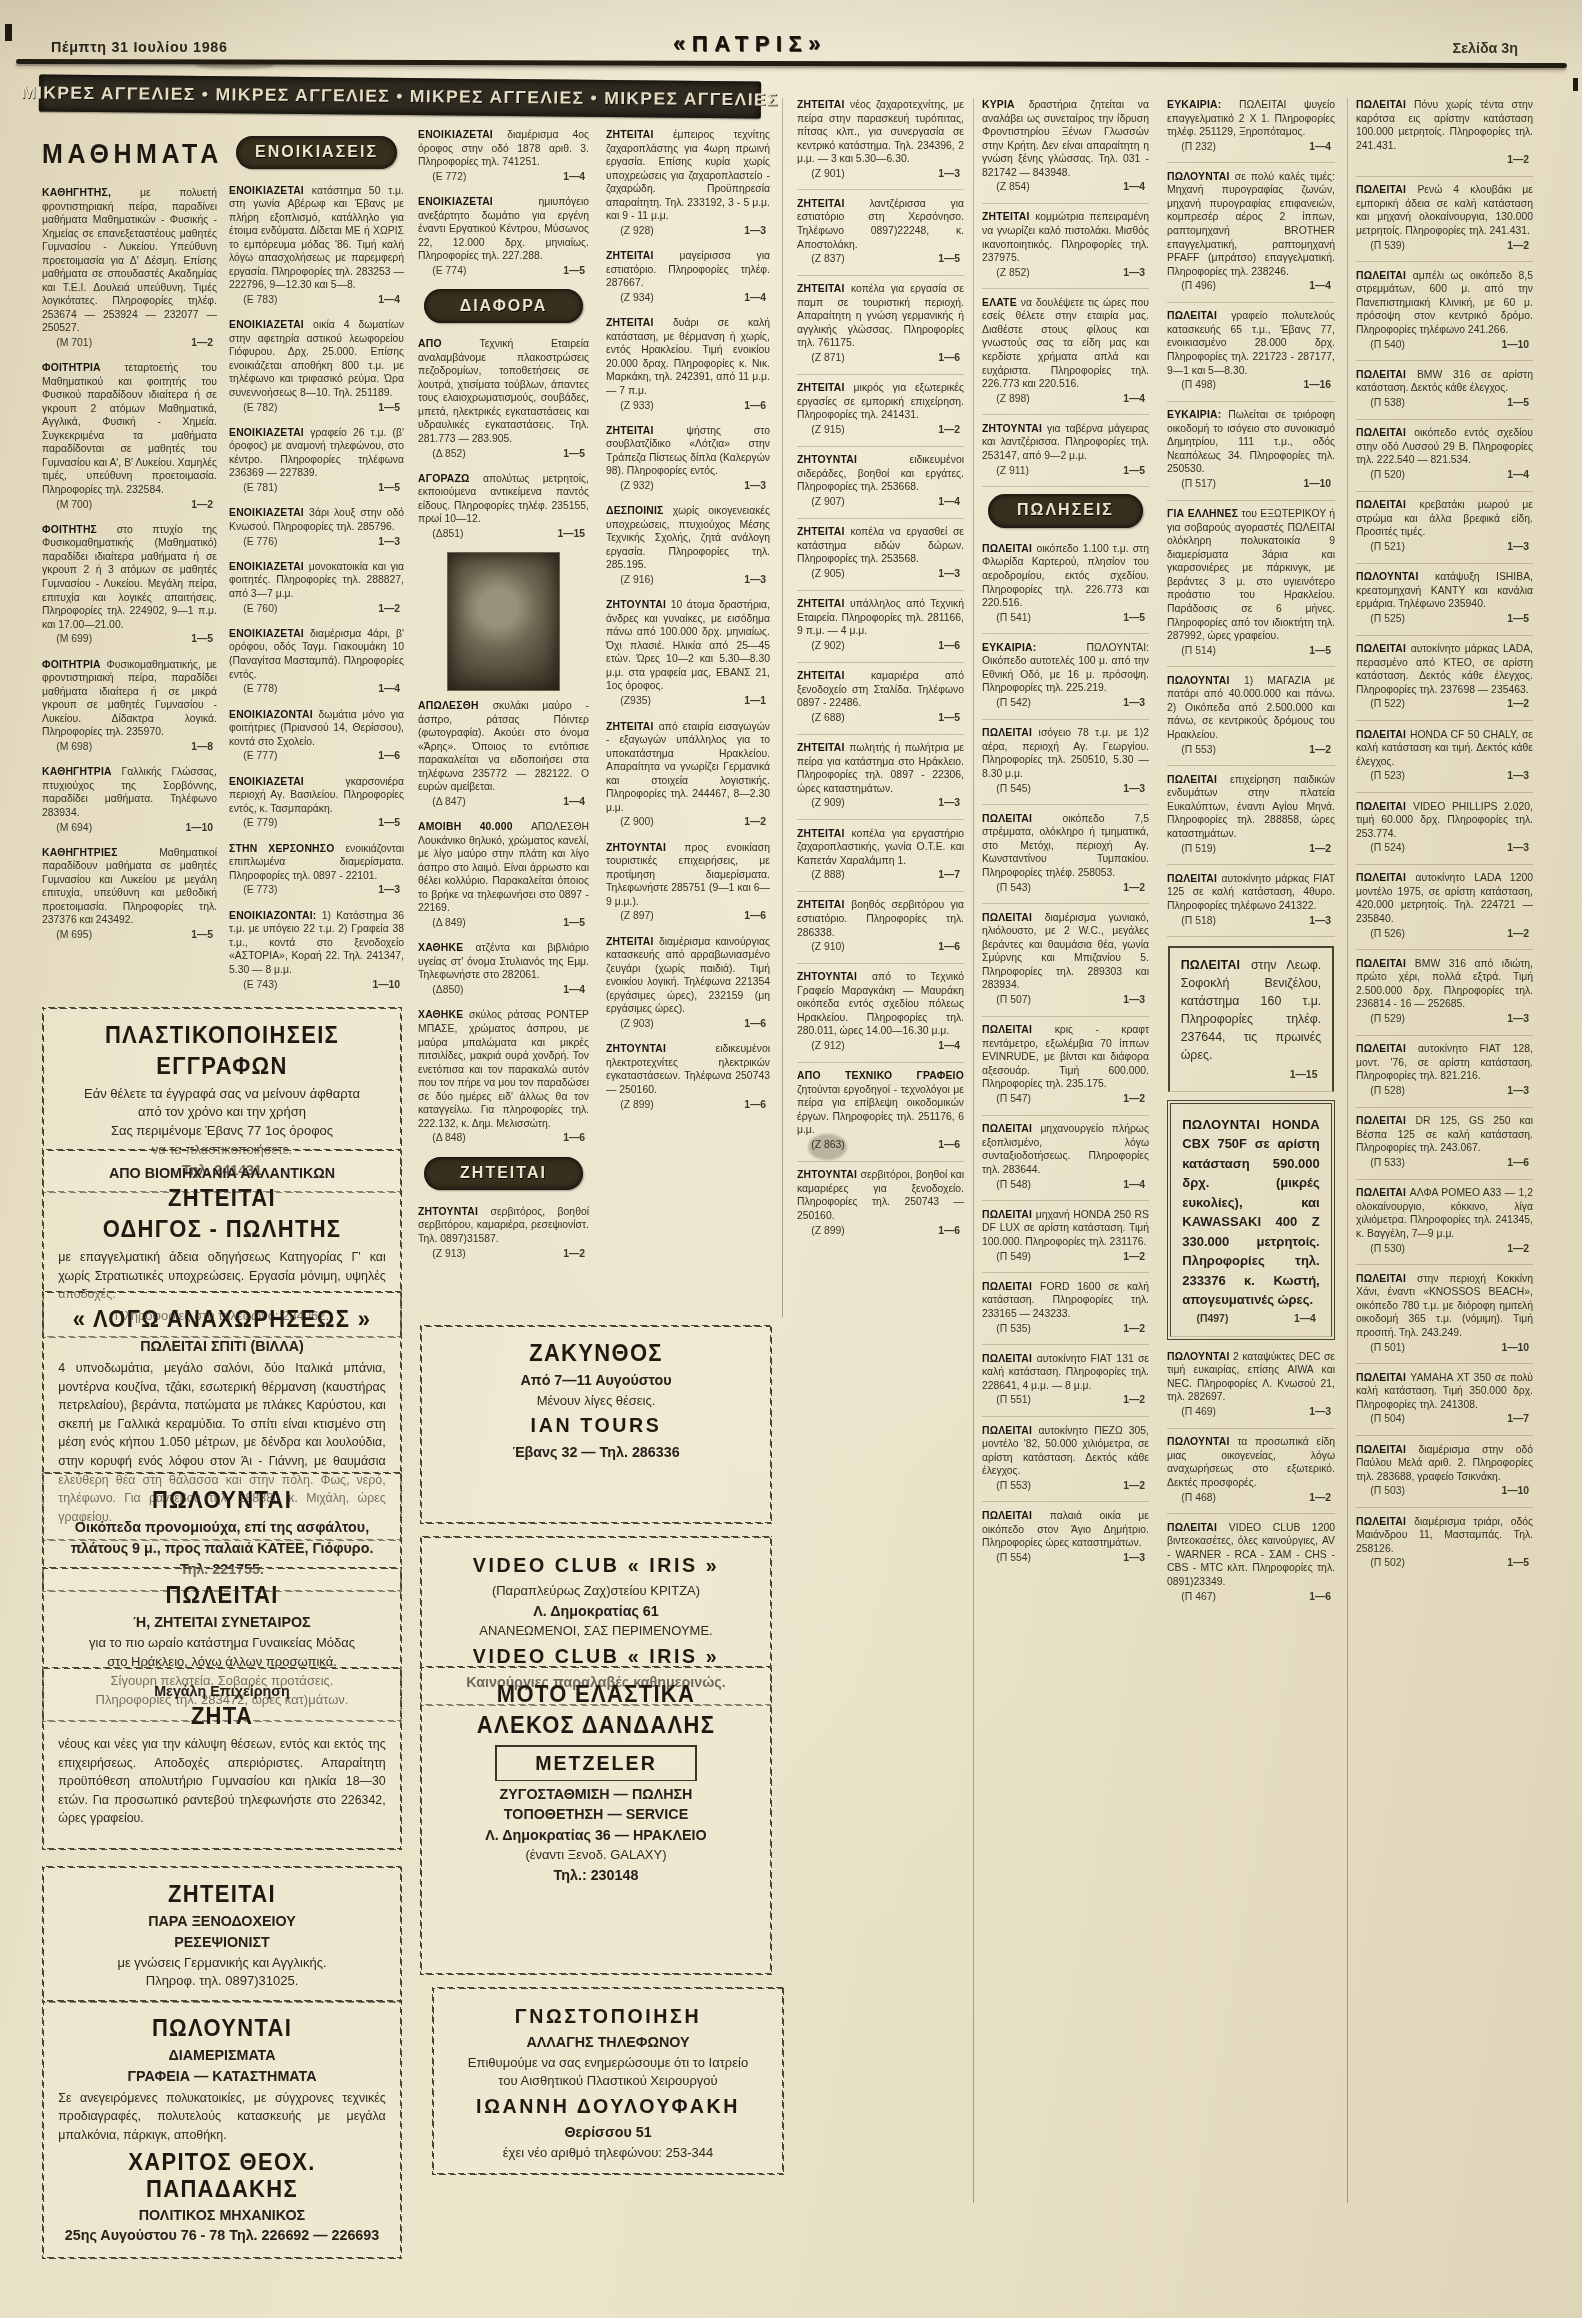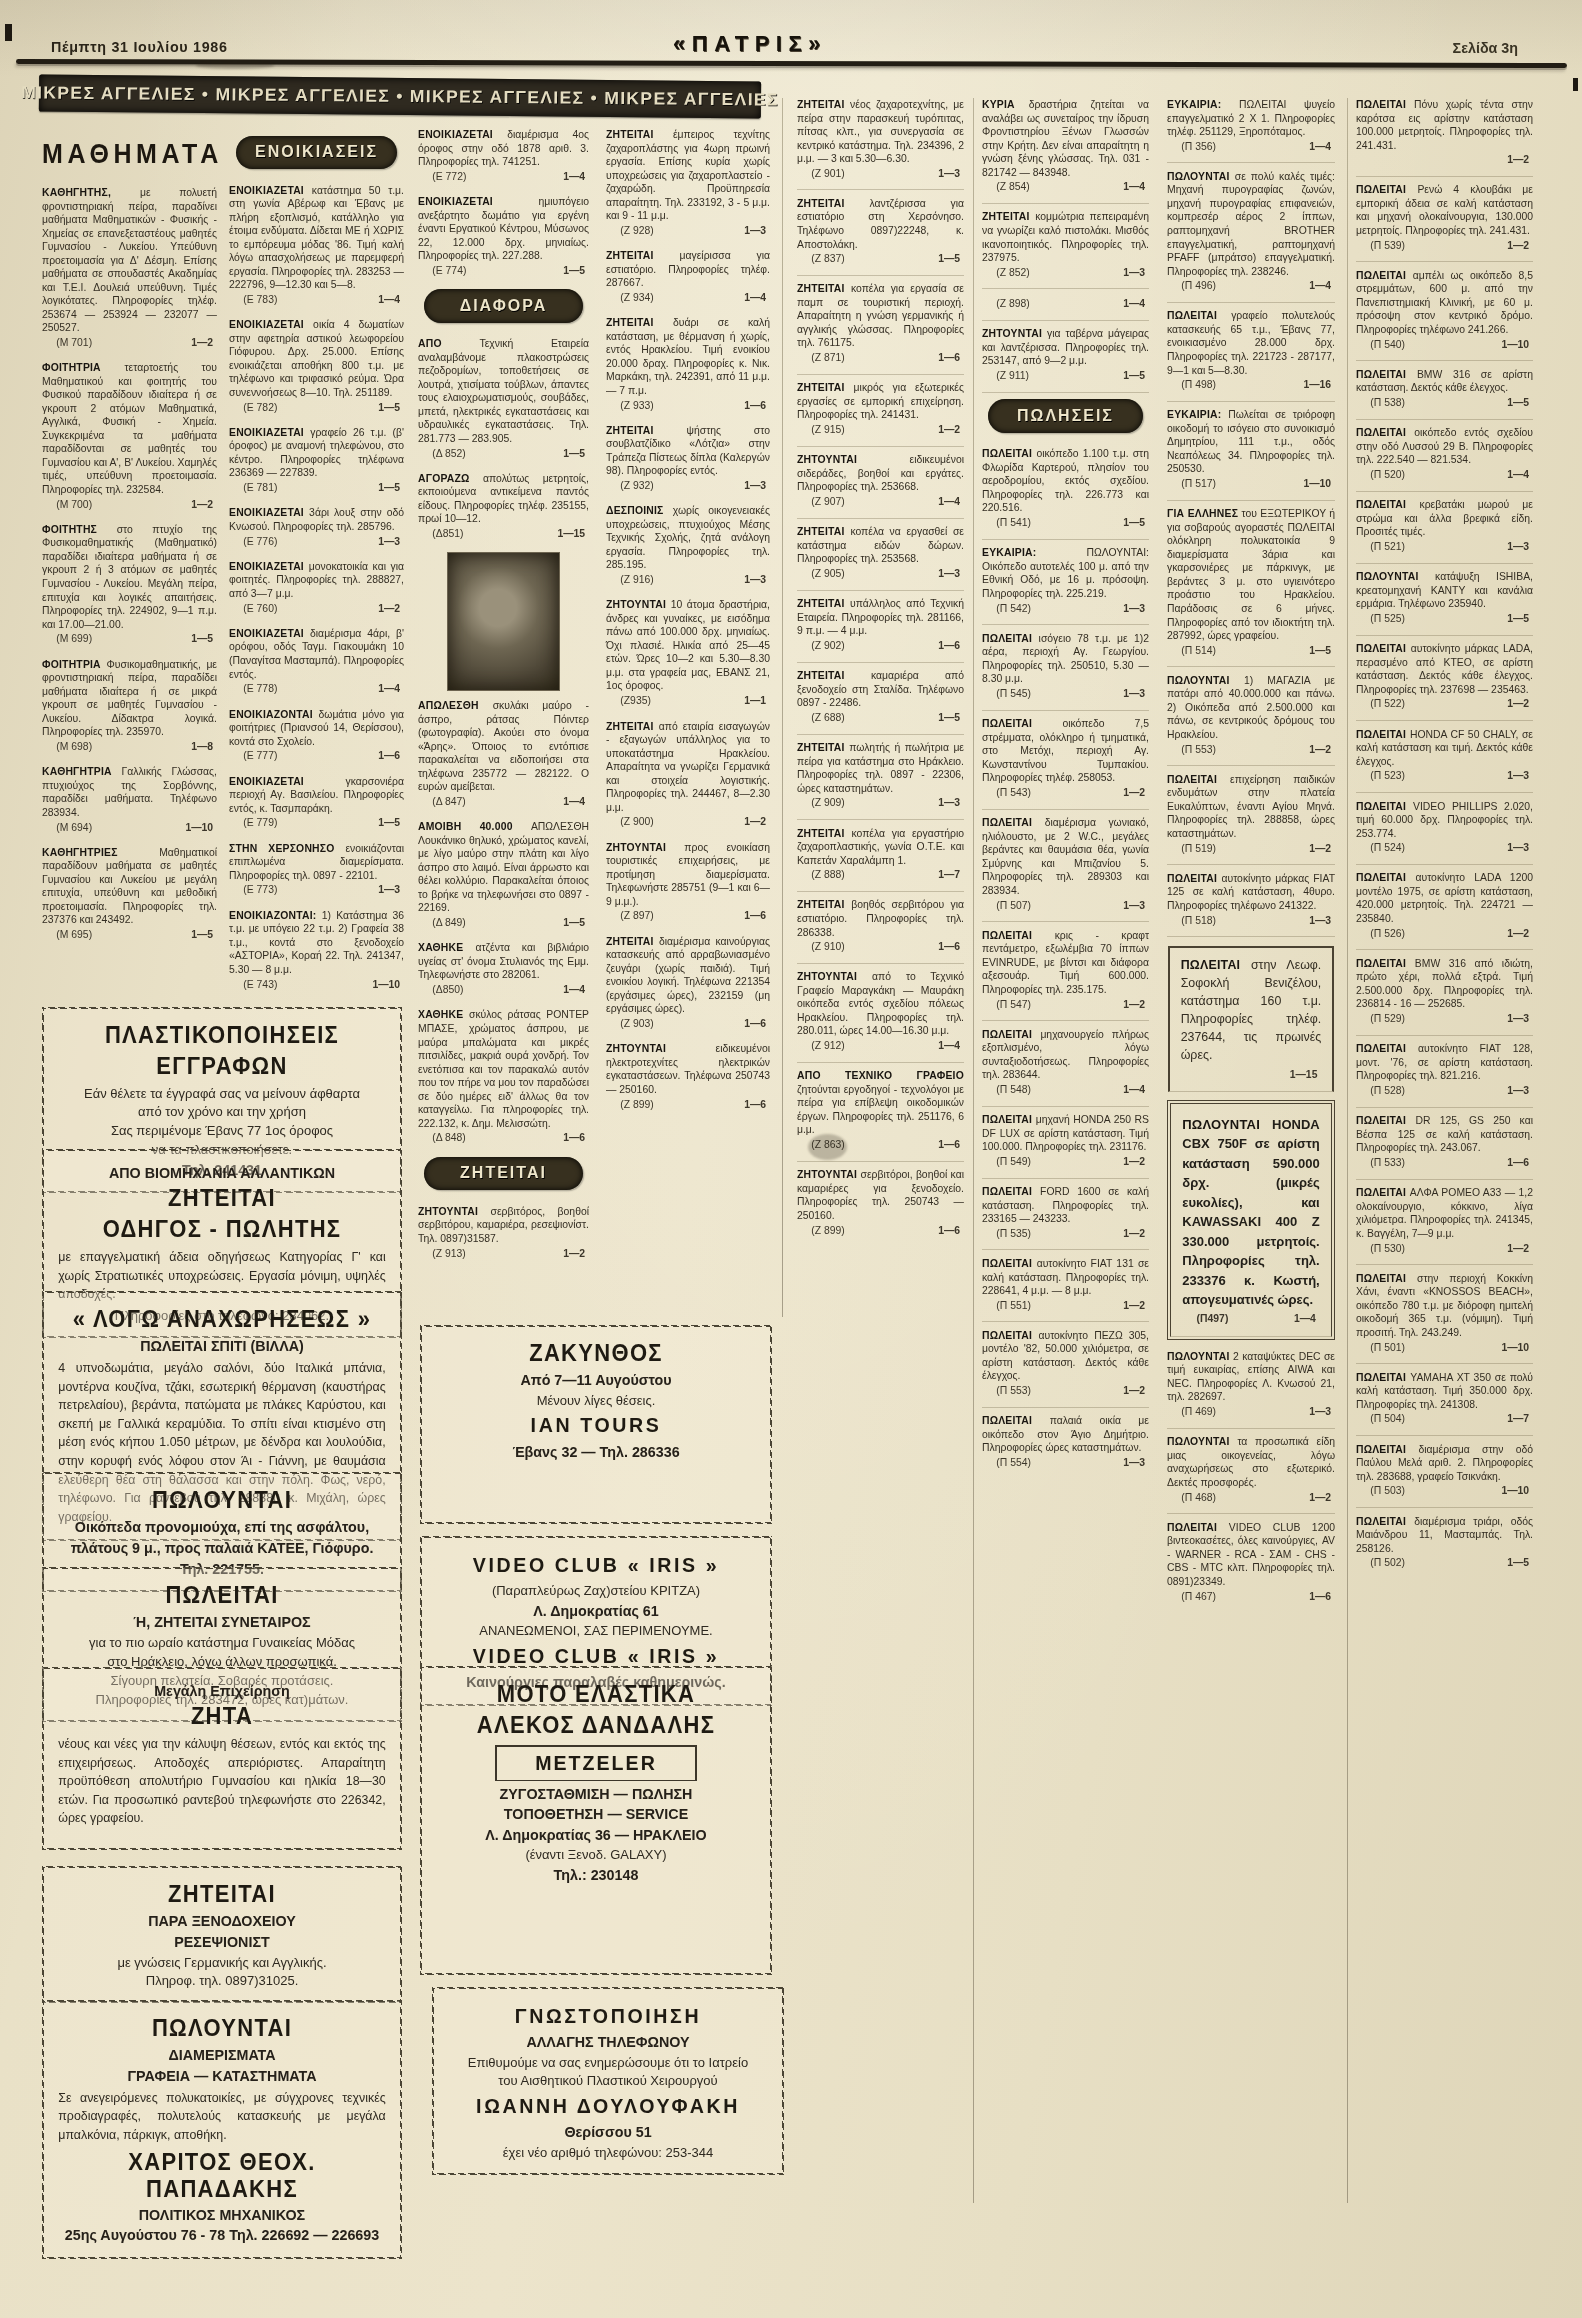--- a/index.html
+++ b/index.html
@@ -439,20 +439,21 @@
         </div>
       </div>
       <div class="ad">
         <p class="bd"><span class="lead">ΖΗΤΕΙΤΑΙ </span>κομμώτρια πεπειραμένη να γνωρίζει καλό πιστολάκι. Μισθός ικανοποιητικός. Πληροφορίες τηλ. 237975.</p>
         <div class="adcode">
           <span class="code">(Ζ 852)</span>
           <span class="idx">1—3</span>
         </div>
       </div>
       <div class="ad">
+        <p class="bd"><span class="lead">ΕΛΑΤΕ </span>να δουλέψετε τις ώρες που εσείς θέλετε στην εταιρία μας. Διαθέστε στους φίλους και γνωστούς σας τα είδη μας και κερδίστε χρήματα απλά και ευχάριστα. Πληροφορίες τηλ. 226.773 και 220.516.</p>
         <div class="adcode">
           <span class="code">(Ζ 898)</span>
           <span class="idx">1—4</span>
         </div>
       </div>
       <div class="ad">
         <p class="bd"><span class="lead">ΖΗΤΟΥΝΤΑΙ </span>για ταβέρνα μάγειρας και λαντζέρισσα. Πληροφορίες τηλ. 253147, από 9—2 μ.μ.</p>
         <div class="adcode">
           <span class="code">(Ζ 911)</span>
           <span class="idx">1—5</span>
@@ -541,21 +542,21 @@
         <div class="adcode">
           <span class="code">(Π 554)</span>
           <span class="idx">1—3</span>
         </div>
       </div>
     </div>
   <div class="col rul" id="c7" style="left:1167px;top:98px;width:168px;">
       <div class="ad">
         <p class="bd"><span class="lead">ΕΥΚΑΙΡΙΑ: </span>ΠΩΛΕΙΤΑΙ ψυγείο επαγγελματικό 2 Χ 1. Πληροφορίες τηλέφ. 251129, Ξηροπόταμος.</p>
         <div class="adcode">
-          <span class="code">(Π 356)</span>
+          <span class="code">(Π 232)</span>
           <span class="idx">1—4</span>
         </div>
       </div>
       <div class="ad">
         <p class="bd"><span class="lead">ΠΩΛΟΥΝΤΑΙ </span>σε πολύ καλές τιμές: Μηχανή πυρογραφίας ζωνών, μηχανή πυρογραφίας επιφανειών, κομπρεσέρ αέρος 2 ίππων, ραπτομηχανή BROTHER επαγγελματική, ραπτομηχανή PFAFF (μπράτσο) επαγγελματική. Πληροφορίες τηλ. 238246.</p>
         <div class="adcode">
           <span class="code">(Π 496)</span>
           <span class="idx">1—4</span>
         </div>
       </div>

